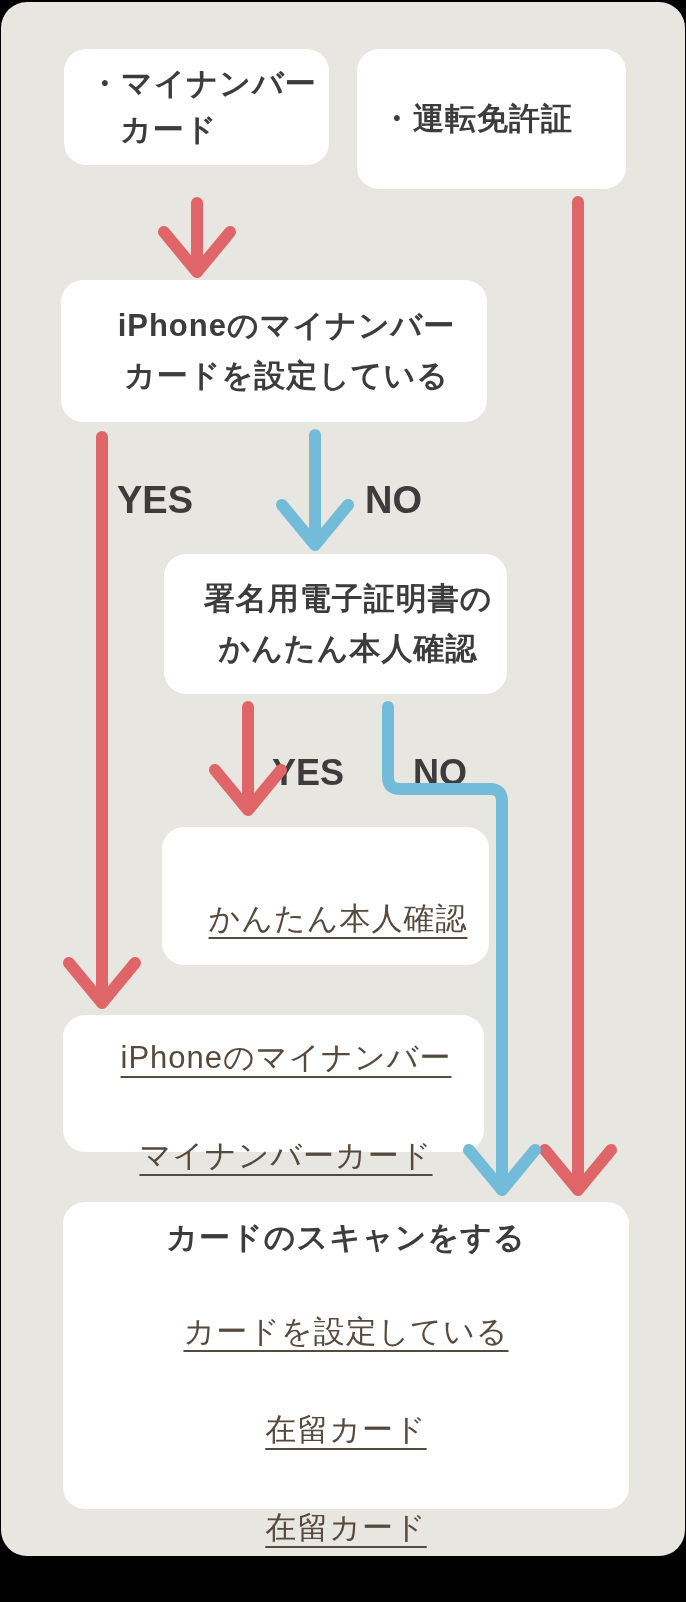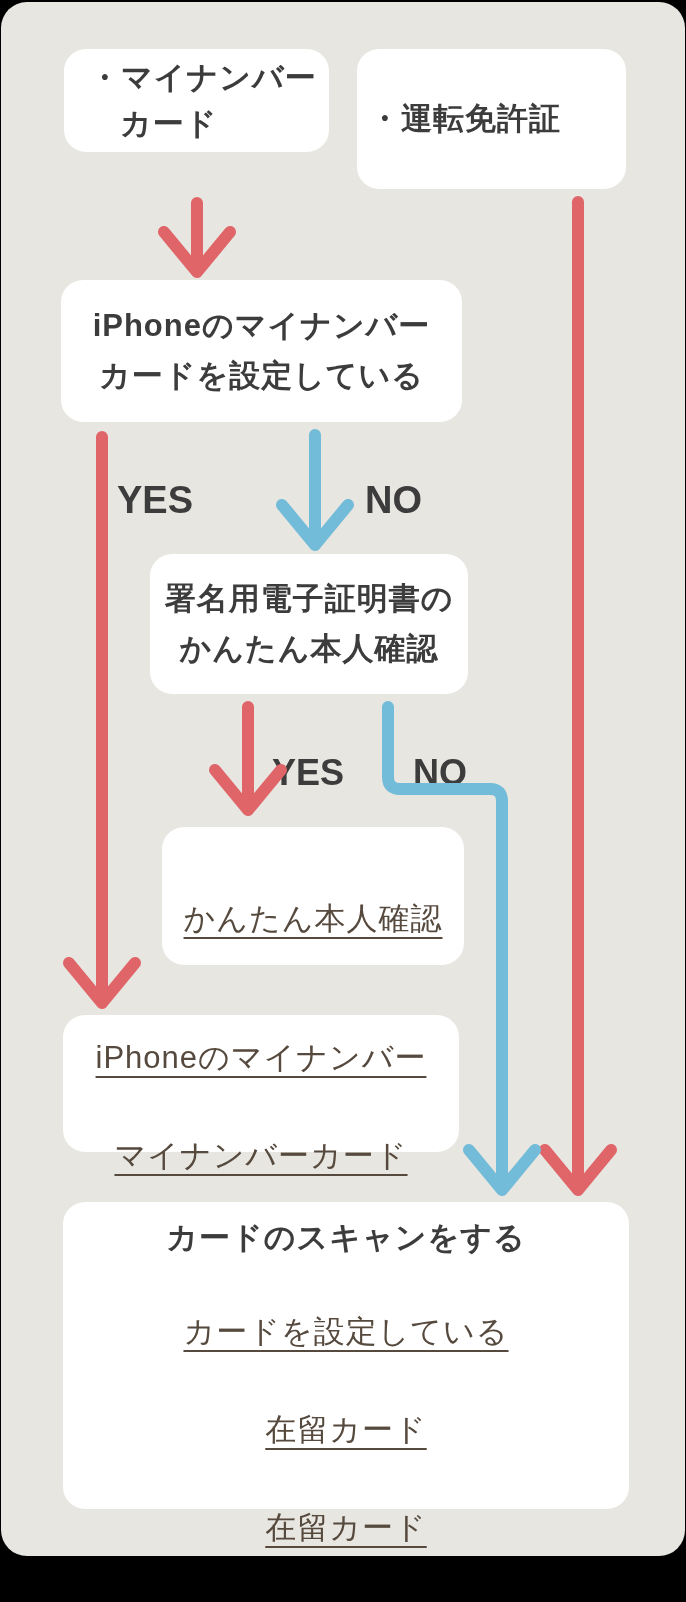--- a/index.html
+++ b/index.html
@@ -20,28 +20,28 @@
   .card{
     position:absolute;background:var(--card);border-radius:22px;
     display:flex;flex-direction:column;justify-content:center;
     color:var(--text-dark);
   }
   .card .ln{
     font-size:31px;font-weight:700;line-height:50px;letter-spacing:1px;
     white-space:nowrap;
   }
   .left-align{align-items:flex-start;}
-  .center-align{align-items:center;text-align:center;}
-  #box-mynumber-source{left:63px;top:47px;width:265px;height:103px;padding-left:25px;box-sizing:border-box;text-align:right;}
+  .center-align{align-items:center;text-align:center;padding-left:25px;}
+  #box-mynumber-source{left:63px;top:47px;width:265px;height:116px;padding-left:25px;box-sizing:border-box;text-align:right;}
   #box-mynumber-source .ln{line-height:46px;}
   #box-mynumber-source .indent{padding-left:31px;}
-  #box-other-ids{left:356px;top:47px;width:269px;height:140px;padding-left:12px;box-sizing:border-box;}
+  #box-other-ids{left:356px;top:47px;width:269px;height:140px;padding-left:24px;box-sizing:border-box;}
   #box-other-ids .ln{line-height:46px;}
   #box-iphone-setup{left:60px;top:278px;width:401px;height:142px;}
-  #box-cert-pin{left:149px;top:552px;width:318px;height:140px;}
+  #box-cert-pin{left:163px;top:552px;width:318px;height:140px;}
   #box-easy-kyc{left:161px;top:825px;width:302px;height:138px;}
   #box-use-iphone{left:62px;top:1013px;width:396px;height:137px;}
   #box-scan{left:62px;top:1200px;width:566px;height:307px;justify-content:flex-start;padding:14px 0;box-sizing:border-box;}
   .link{
     font-size:31px;font-weight:400;color:var(--link);letter-spacing:1px;
     text-decoration:underline;text-decoration-thickness:2px;text-underline-offset:8px;
     line-height:52px;white-space:nowrap;cursor:pointer;margin-top:46px;
   }
   .scan-title{font-size:31px;font-weight:700;letter-spacing:1px;color:var(--text-dark);line-height:44px;}
   .flow-label{

